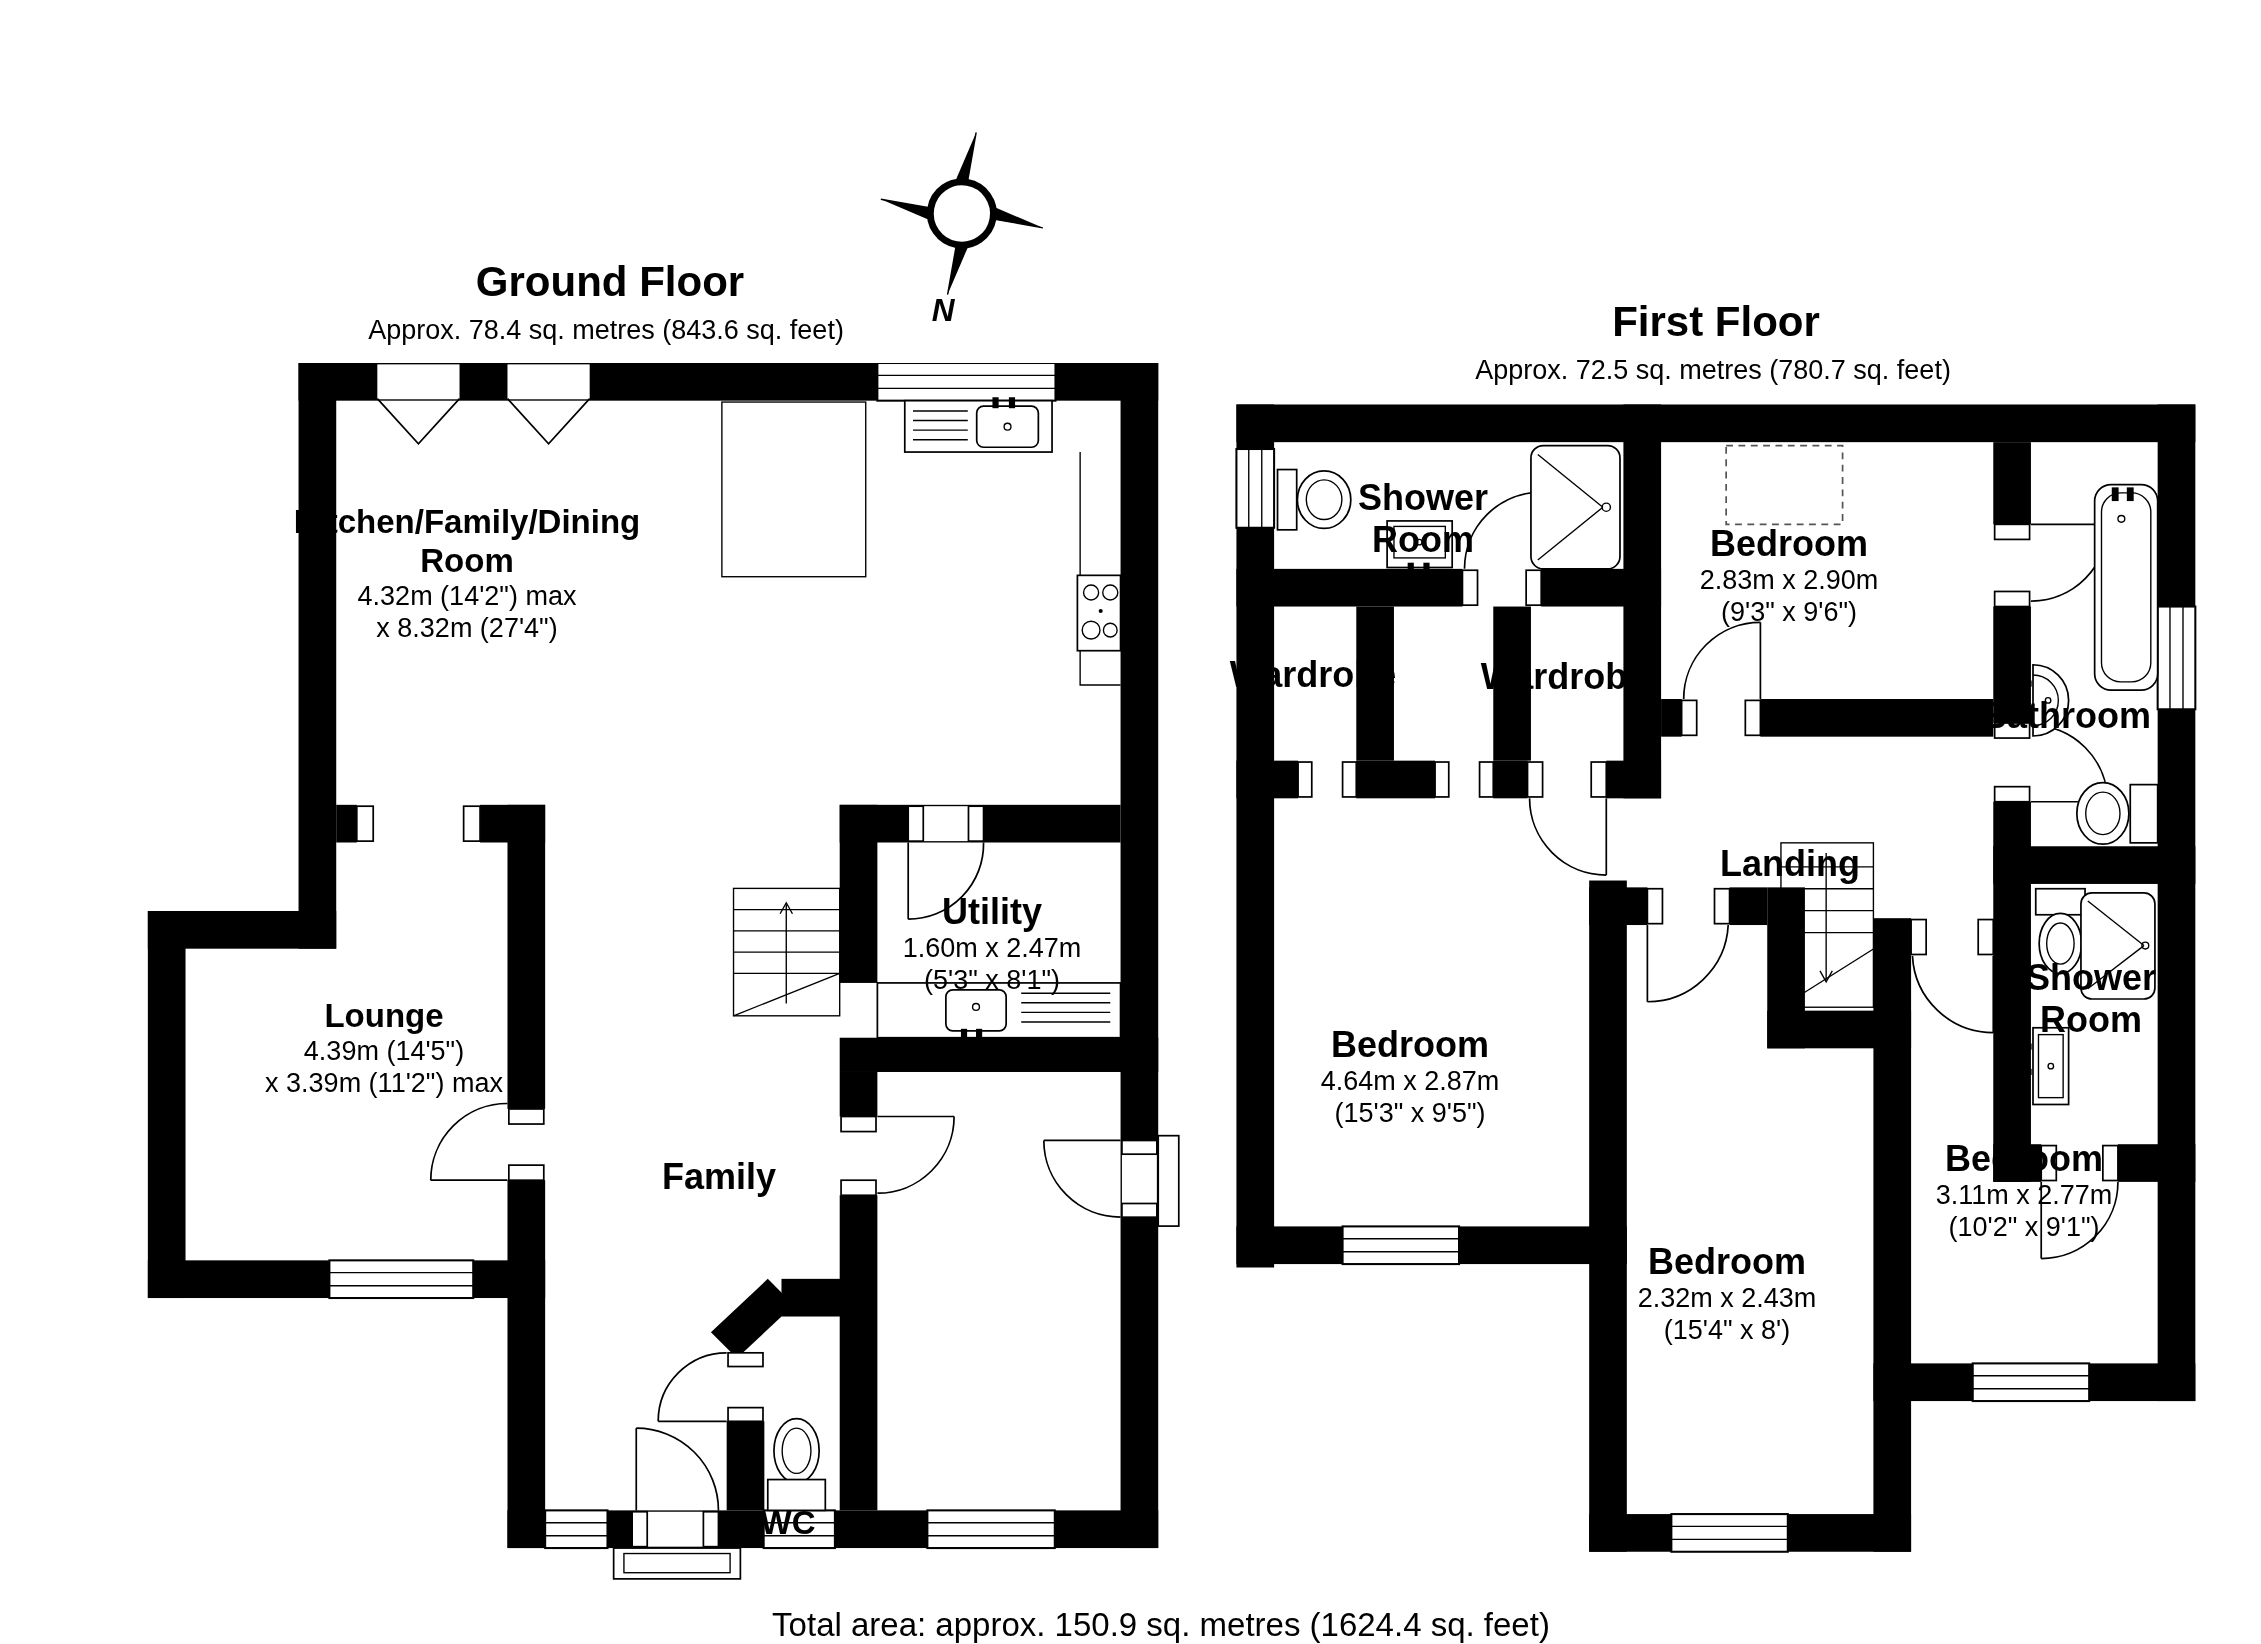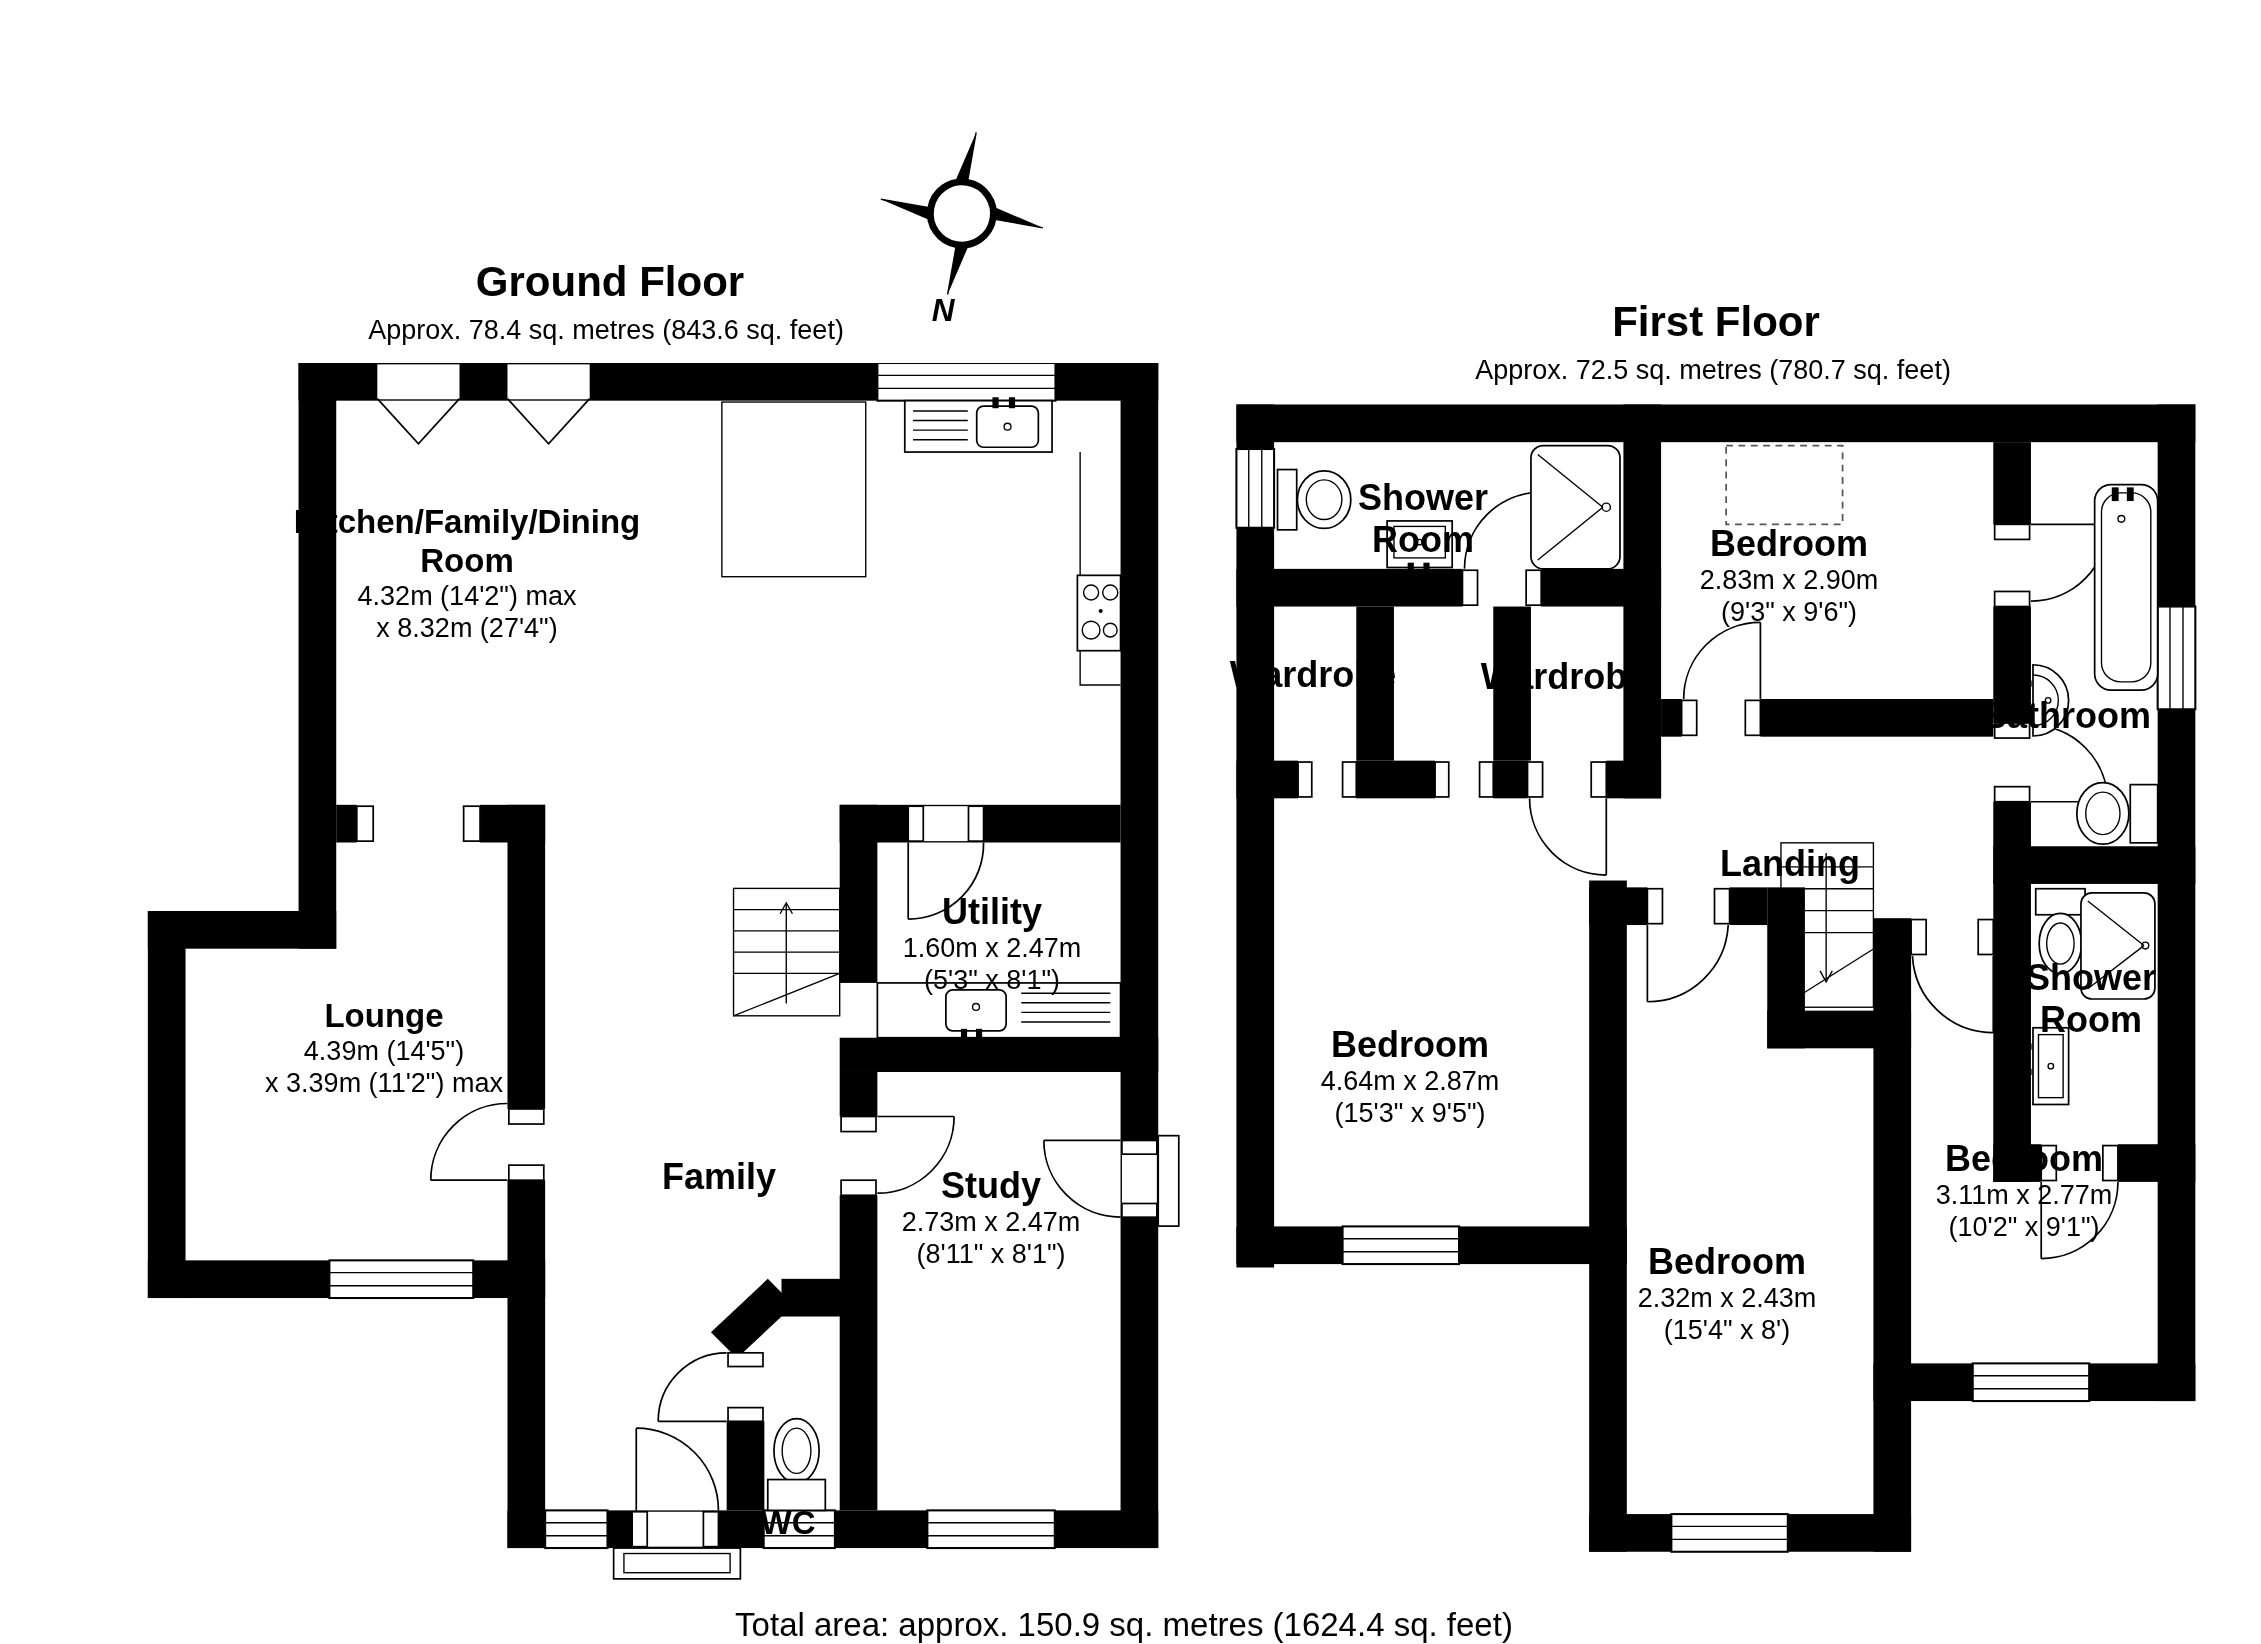--- a/index.html
+++ b/index.html
@@ -7,21 +7,21 @@
           font-family:"Liberation Sans",sans-serif;color:#000;}
   svg{position:absolute;}
   .floor-title{position:absolute;transform:translate(-50%,-50%);font-weight:bold;
                font-size:42px;white-space:nowrap;letter-spacing:0px;}
   .floor-subtitle{position:absolute;transform:translate(-50%,-50%);font-size:27px;white-space:nowrap;}
   .room-label{position:absolute;transform:translate(-50%,-50%);text-align:center;line-height:1.18;}
   .room-name{display:block;font-weight:bold;font-size:36px;}
   .room-name.big{font-size:33px;}
   .room-dims{display:block;font-size:27px;}
   .nowrap{white-space:nowrap;margin-top:16px;}
-  .footer-text{position:absolute;transform:translate(-50%,-50%);font-size:33px;white-space:nowrap;}
+  .footer-text{position:absolute;transform:translate(-50%,-50%);font-size:33px;white-space:nowrap;margin-left:37px;}
   .compass-n{position:absolute;transform:translate(-50%,-50%);font-weight:bold;font-style:italic;font-size:31.5px;}
   
   .w{fill:#000;stroke:none;}                                  
   .win{fill:#fff;stroke:#000;stroke-width:3;}                 
   .winline{stroke:#000;stroke-width:2;fill:none;}
   .fix{fill:#fff;stroke:#000;stroke-width:2.5;}               
   .fixthin{fill:none;stroke:#000;stroke-width:2;}
   .dark{fill:#000;stroke:none;}
   .arc{fill:none;stroke:#000;stroke-width:2.5;}
   .dash{fill:none;stroke:#555;stroke-width:2.5;stroke-dasharray:10 8;}
@@ -386,25 +386,20 @@
   <div class="room-label" style="left:384px;top:1048px;width:356px">
     <span class="room-name big">Lounge</span>
     <span class="room-dims">4.39m (14'5")</span>
     <span class="room-dims">x 3.39m (11'2") max</span>
   </div>
   <div class="room-label" style="left:992px;top:944px;width:295px">
     <span class="room-name">Utility</span>
     <span class="room-dims">1.60m x 2.47m</span>
     <span class="room-dims">(5'3" x 8'1")</span>
   </div>
-  <div class="room-label" style="left:991px;top:1218px;width:295px">
-    <span class="room-name">Study</span>
-    <span class="room-dims">2.73m x 2.47m</span>
-    <span class="room-dims">(8'11" x 8'1")</span>
-  </div>
   <div class="room-label nowrap" style="left:719px;top:1161px">
     <span class="room-name">Family</span>
   </div>
   <div class="room-label nowrap" style="left:788px;top:1507px">
     <span class="room-name big">WC</span>
   </div>
 
   <div class="room-label" style="left:1423px;top:519px;width:164px">
     <span class="room-name">Shower Room</span>
   </div>

